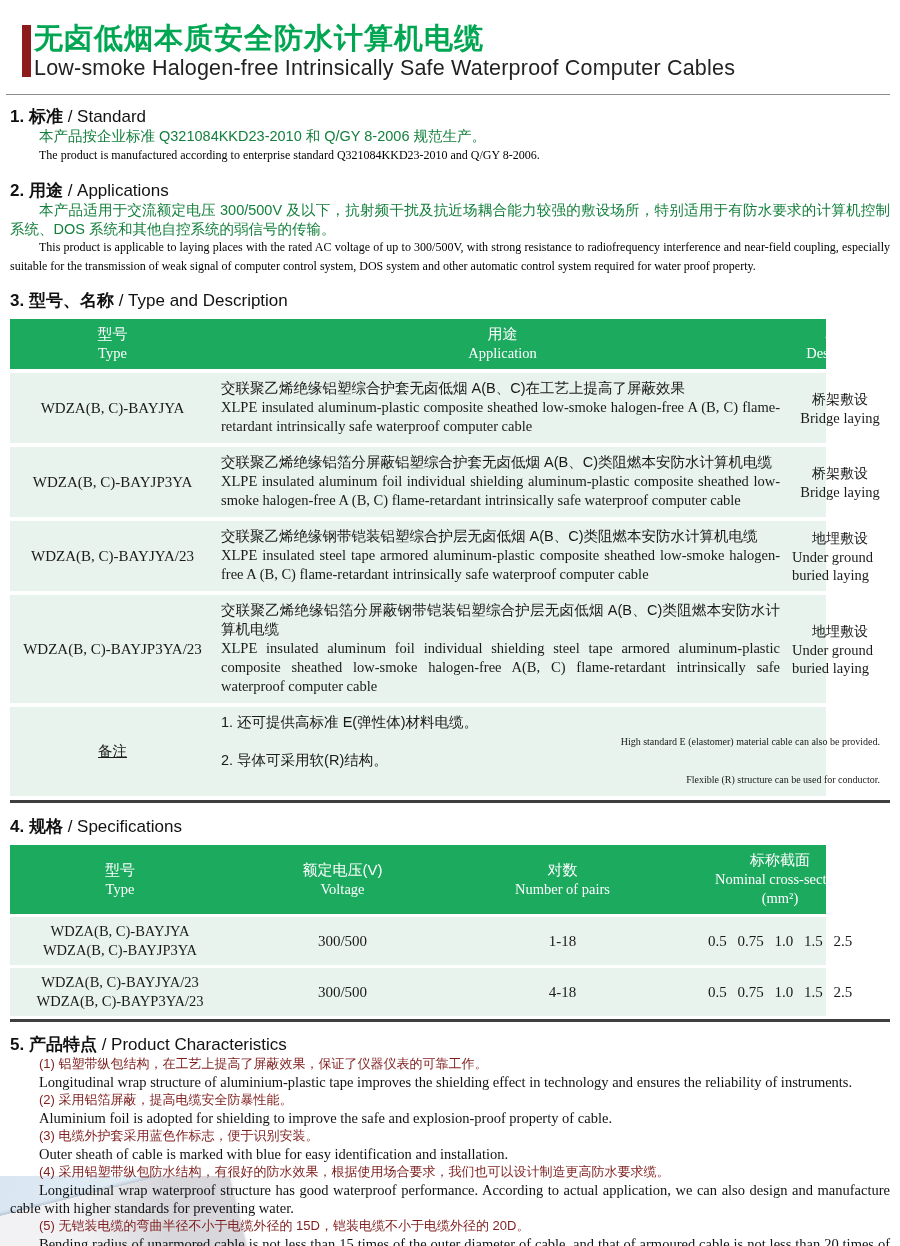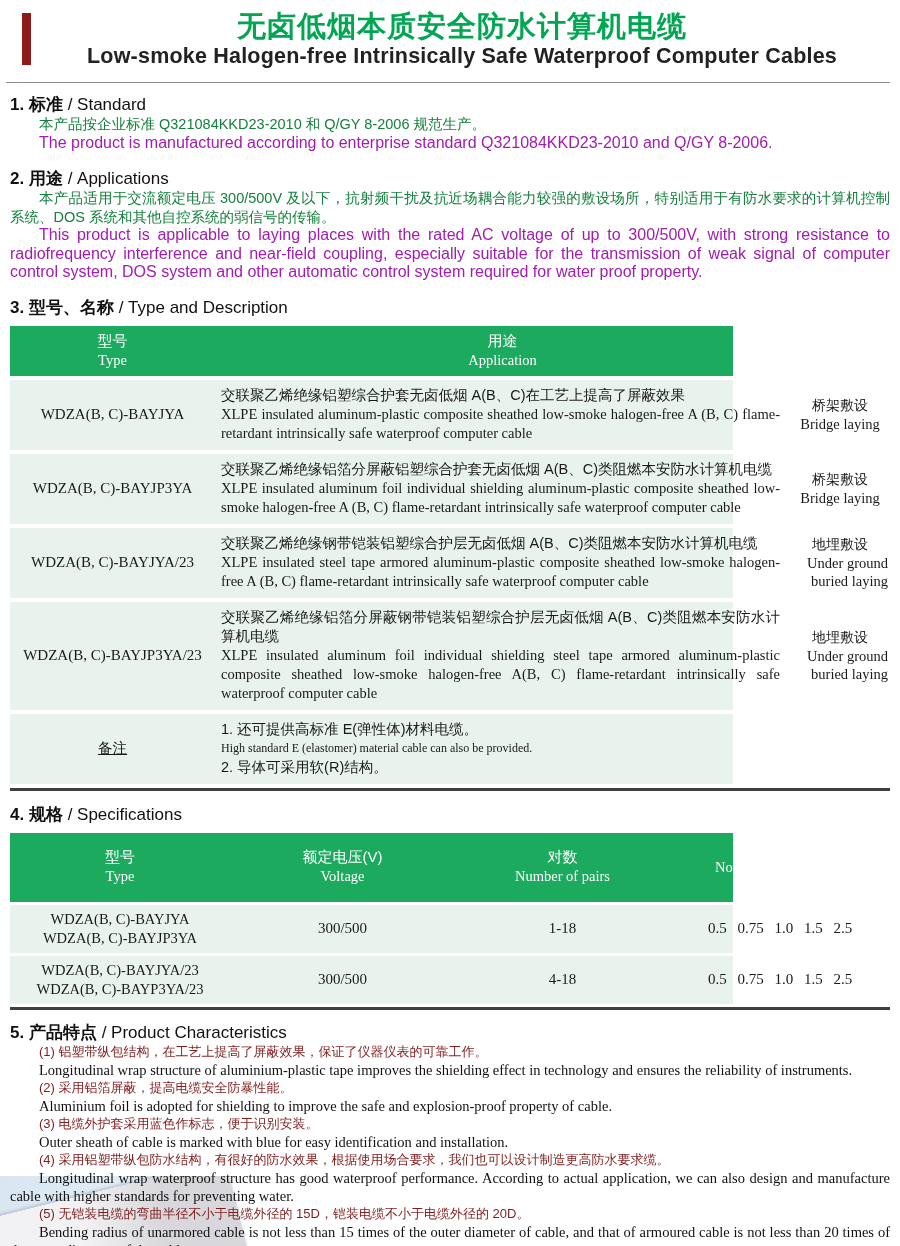--- a/index.html
+++ b/index.html
@@ -8,54 +8,54 @@
     position: relative;
     width: 900px; height: 1246px;
     overflow: hidden;
     font-family: "Liberation Sans", "DejaVu Sans", sans-serif;
     color: #1a1a1a;
     -webkit-font-smoothing: antialiased;
   }
   .page { position: relative; padding: 8px 10px 0 10px; z-index: 1; }
 
   
-  .doc-header { position: relative; padding-left: 24px; margin-top: 2px; text-align: center; }
+  .doc-header { position: relative; padding-left: 24px; margin-top: 14px; }
   .accent-bar {
     position: absolute; left: 12px; top: 3px;
     width: 9px; height: 52px;
     background: #8e1b1c;
   }
   .title-cn {
     font-size: 29px; font-weight: bold; color: #00a651;
     letter-spacing: 1px; line-height: 33px;
   }
   .title-en {
-    font-size: 21.5px; font-weight: 700; color: #222;
+    font-size: 21.5px; font-weight: 400; color: #222;
     line-height: 27px; letter-spacing: 0.2px;
   }
   .header-rule {
     border: none; border-top: 1.5px solid #8c8c8c;
     margin: 12px 0 0 -4px; width: 884px;
   }
 
   
   .sec-heading { font-size: 17px; margin-top: 11px; line-height: 21px; color: #111; }
   .sec-heading b { font-weight: bold; }
   .para-cn {
     font-size: 14.5px; line-height: 18.5px;
     text-indent: 29px; text-align: justify; color: #15803d;
   }
   .para-en {
-    font-family: Liberation Sans, sans-serif;
-    font-size: 16px; line-height: 18.5px;
-    text-indent: 29px; text-align: justify; color: #a21caf;
-  }
-
-  
-  .tbl { width: 723px; margin-top: 8px; border-radius: 6px; }
+    font-family: Liberation Serif, serif;
+    font-size: 12px; line-height: 18.5px;
+    text-indent: 29px; text-align: justify; color: #000000;
+  }
+
+  
+  .tbl { width: 816px; margin-top: 8px; border-radius: 6px; }
   .t1-grid { display: grid; grid-template-columns: 205px 575px 100px; }
   .tbl-head {
     background: #1caa5f; color: #ffffff; text-align: center;
   }
   .tbl-head .cell { padding: 5px 2px 6px 2px; display: flex; flex-direction: column; justify-content: center; }
   .head-cn { font-size: 15px; line-height: 20px; }
   .head-en { font-family: "Liberation Serif", "DejaVu Serif", serif; font-size: 14.5px; line-height: 19px; }
   .t1-row {
     background: #e7f3ec; margin-top: 4px;
   }
@@ -65,31 +65,31 @@
     font-size: 15px; text-align: center; padding: 4px;
   }
   .t1-row .desc-cell { padding: 6px 10px 7px 6px; }
   .desc-cn { font-size: 14.5px; line-height: 19px; text-align: justify; }
   .desc-en {
     font-family: "Liberation Serif", "DejaVu Serif", serif;
     font-size: 14.5px; line-height: 19px; text-align: justify;
   }
   .t1-row .app-cell {
     display: flex; flex-direction: column; align-items: center; justify-content: center;
-    text-align: right; padding: 4px 2px;
+    text-align: left; padding: 4px 2px;
   }
   .app-cn { font-size: 14px; line-height: 19px; }
   .app-en { font-family: "Liberation Serif", "DejaVu Serif", serif; font-size: 14.5px; line-height: 18px; }
   .remark-label {
     display: flex; align-items: center; justify-content: center;
     font-size: 14.5px;
     text-decoration: underline;
   }
   .remark-line-cn { font-size: 14.5px; line-height: 19px; }
-  .remark-line-en { font-family: "Liberation Serif", "DejaVu Serif", serif; font-size: 12px; line-height: 19px; }
+  .remark-line-en { font-family: "Liberation Serif", "DejaVu Serif", serif; font-size: 10px; line-height: 19px; text-align: right; }
   .tbl-bottom-rule { border-bottom: 3px solid #3f3f3f; margin-top: 4px; width: 880px; }
 
   
   .t2-grid { display: grid; grid-template-columns: 220px 225px 215px 220px; }
   .t2-row {
     background: #e7f3ec; margin-top: 3px;
   }
   .t2-row .cell {
     display: flex; flex-direction: column; align-items: center; justify-content: center;
     text-align: center; padding: 5px 2px; min-height: 48px;
@@ -217,20 +217,21 @@
         <div class="app-en">Under ground buried laying</div>
       </div>
     </div>
 
     <div class="t1-grid t1-row">
       <div class="remark-label">备注</div>
       <div class="desc-cell" style="grid-column: 2 / 4;">
         <div class="remark-line-cn">1. 还可提供高标准 E(弹性体)材料电缆。</div>
         <div class="remark-line-en">High standard E (elastomer) material cable can also be provided.</div>
         <div class="remark-line-cn">2. 导体可采用软(R)结构。</div>
+        <div class="remark-line-en">Flexible (R) structure can be used for conductor.</div>
       </div>
     </div>
     <div class="tbl-bottom-rule"></div>
   </div>
 
   <div class="sec-heading" style="margin-top:13px"><b>4. 规格</b><span> / Specifications</span></div>
 
   <div class="tbl">
     <div class="t2-grid tbl-head">
       <div class="cell">

